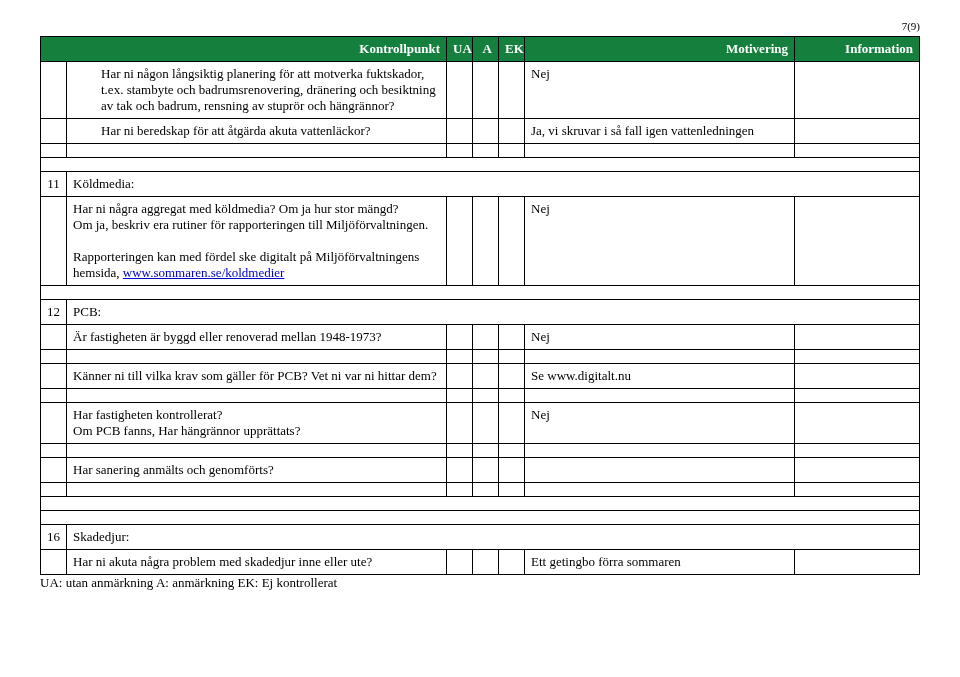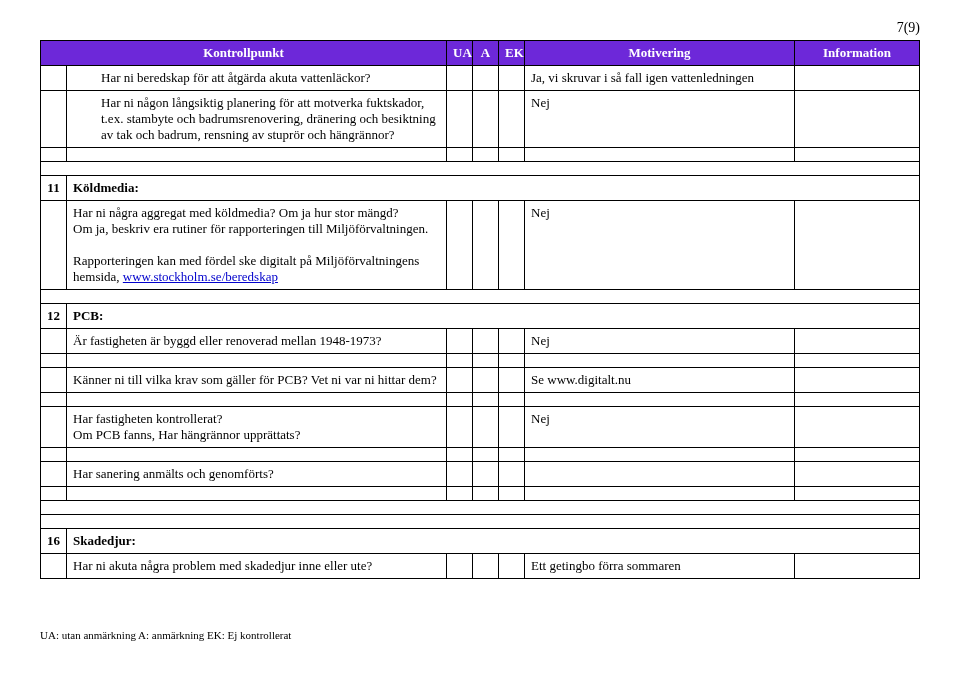--- a/index.html
+++ b/index.html
@@ -6,61 +6,60 @@
   body {
     font-family: "Times New Roman", Times, serif;
     font-size: 13px;
     margin: 0;
     padding: 20px 40px;
     color: #000;
     background: #fff;
   }
   .page-num {
     text-align: right;
-    font-size: 14px;
+    font-size: 11px;
     margin-bottom: 4px;
   }
   table.main {
     width: 100%;
     border-collapse: collapse;
     table-layout: fixed;
   }
   table.main th, table.main td {
     border: 1px solid #000;
     vertical-align: top;
     padding: 4px 6px;
   }
   table.main th {
-    background: #6d28d9;
+    background: #15803d;
     color: #fff;
     font-weight: bold;
-    text-align: center;
+    text-align: right;
   }
   col.c-num { width: 26px; }
   col.c-kp { width: 380px; }
   col.c-ua { width: 26px; }
   col.c-a  { width: 26px; }
   col.c-ek { width: 26px; }
   col.c-mot { width: 270px; }
   col.c-info { width: auto; }
   .th-center { text-align: center; }
   .section-head {
-    font-weight: bold;
+    font-weight: normal;
   }
   .indent-q {
     padding-left: 28px;
   }
   .link { color: #0000cc; text-decoration: underline; }
   .spacer td { border: none; height: 14px; padding: 0; }
   .footer {
-    margin-top: 50px;
-    font-size: 11px;
+    font-size: 13px;
   }
   td.nb-top { border-top: none; }
-  td.nb-bottom { border-bottom: none; font-weight: bold; }
+  td.nb-bottom { border-bottom: none; }
   td.num { text-align: center; }
 </style>
 </head>
 <body>
 
 <div class="page-num">7(9)</div>
 
 <table class="main">
   <colgroup>
     <col class="c-num">
@@ -79,40 +78,40 @@
       <th class="th-center">EK</th>
       <th>Motivering</th>
       <th>Information</th>
     </tr>
   </thead>
   <tbody>
 
     <tr>
       <td class="nb-top nb-bottom"></td>
       <td>
-          <div class="indent-q">Har ni beredskap för att åtgärda akuta vattenläckor?</div>
-        </td>
-      <td></td>
-        <td></td>
-        <td></td>
-      <td>Ja, vi skruvar i så fall igen vattenledningen</td>
-      <td class="nb-top nb-bottom"></td>
-    </tr>
-    <tr>
-      <td class="nb-top nb-bottom"></td>
-      <td>
           <div class="indent-q">Har ni någon långsiktig planering för att motverka fuktskador, t.ex. stambyte och badrumsrenovering, dränering och besiktning av tak och badrum, rensning av stuprör och hängrännor?</div>
         </td>
       <td class="nb-bottom"></td>
         <td class="nb-bottom"></td>
         <td class="nb-bottom"></td>
       <td>Nej</td>
       <td class="nb-top nb-bottom"></td>
     </tr>
     <tr>
+      <td class="nb-top nb-bottom"></td>
+      <td>
+          <div class="indent-q">Har ni beredskap för att åtgärda akuta vattenläckor?</div>
+        </td>
+      <td></td>
+        <td></td>
+        <td></td>
+      <td>Ja, vi skruvar i så fall igen vattenledningen</td>
+      <td class="nb-top nb-bottom"></td>
+    </tr>
+    <tr>
       <td class="nb-top"></td>
         <td style="height:14px"></td>
       <td class="nb-top"></td>
         <td class="nb-top"></td>
         <td class="nb-top"></td>
       <td></td>
         <td class="nb-top"></td>
     </tr>
 
     <tr class="spacer">
@@ -123,21 +122,21 @@
       <td class="num nb-bottom">11</td>
       <td colspan="6" class="section-head">Köldmedia:</td>
     </tr>
     <tr>
       <td class="nb-top"></td>
       <td>
         <div>Har ni några aggregat med köldmedia? Om ja hur stor mängd?</div>
         <div>Om ja, beskriv era rutiner för rapporteringen till Miljöförvaltningen.</div>
         <br>
         <span>Rapporteringen kan med fördel ske digitalt på Miljöförvaltningens hemsida, </span>
-        <span class="link">www.stockholm.se/beredskap</span>
+        <span class="link">www.sommaren.se/koldmedier</span>
       </td>
       <td></td>
         <td></td>
         <td></td>
       <td>Nej</td>
       <td></td>
     </tr>
 
     <tr class="spacer">
         <td colspan="7"></td>

